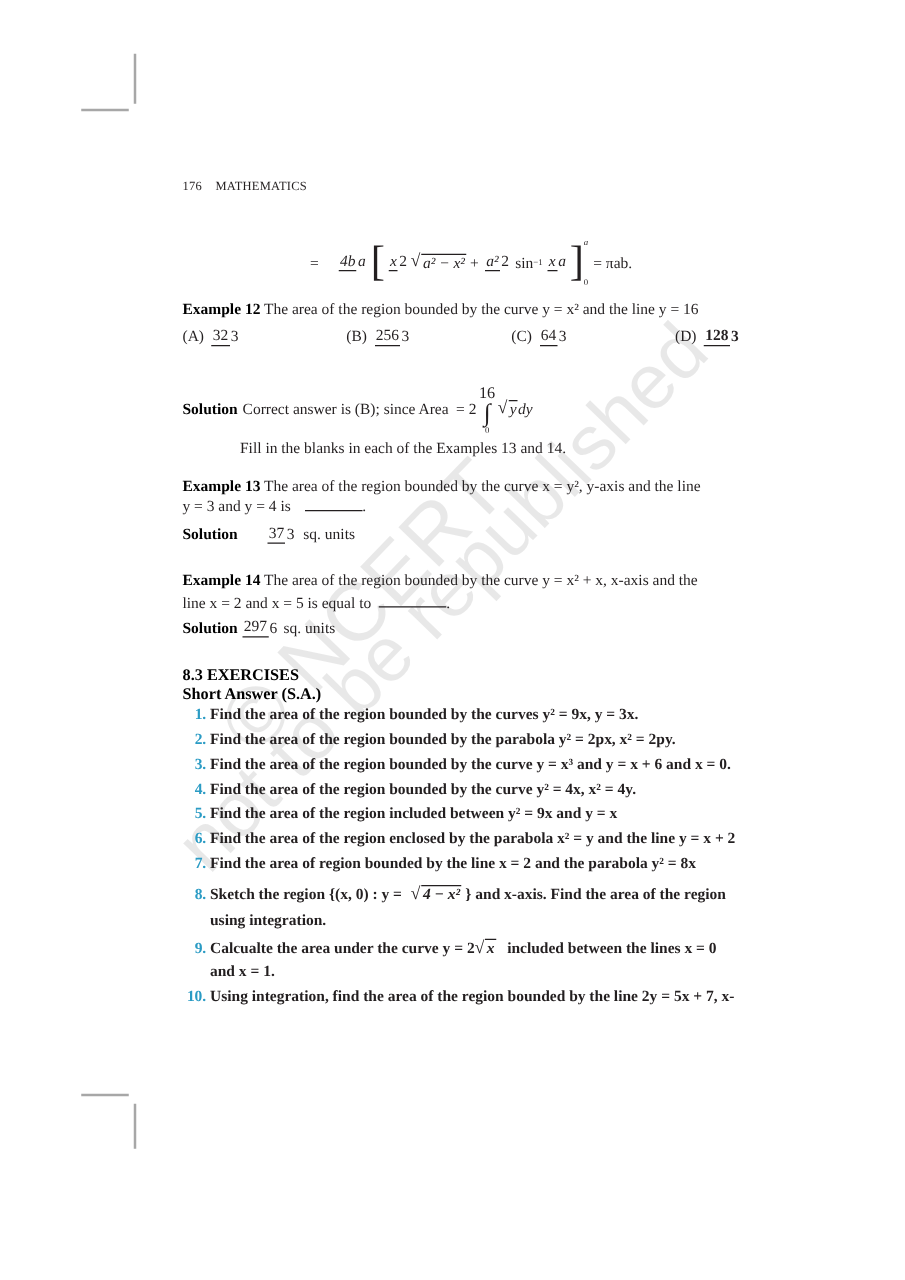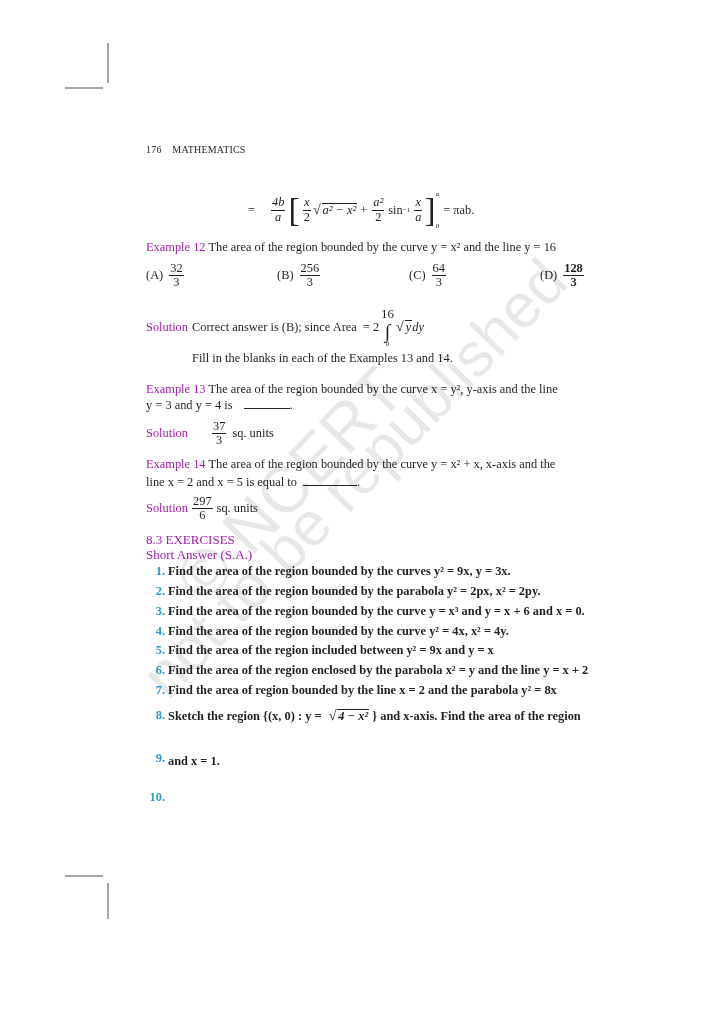--- a/index.html
+++ b/index.html
@@ -1,23 +1,23 @@
 <!DOCTYPE html>
 <html><head>
 <meta charset="utf-8">
 <style>
   html, body { margin:0; padding:0; }
   body { width:724px; height:1024px; background:#ffffff; position:relative; overflow:hidden;
          font-family:"Liberation Serif", serif; color:#231f20; font-size:12.4px; }
   .abs { position:absolute; }
   .crop { background:#a7a7a7; position:absolute; }
-  .accent { color:#a21caf; font-weight:normal; }
+  .accent { color:#000000; font-weight:bold; }
   i, .it { font-style:italic; }
   sup { font-size:7px; vertical-align:5px; line-height:0; }
-  .frac { display:inline-flex; flex-direction:column; align-items:center; vertical-align:middle; line-height:1.05; margin:0 2px; }
+  .frac { display:inline-flex; flex-direction:row; align-items:center; vertical-align:middle; line-height:1.05; margin:0 2px; }
   .frac .num { border-bottom:1px solid #231f20; padding:0 1px; }
   .frac .den { padding:0 1px; }
   .sqrt { display:inline-block; border-top:1px solid #231f20; padding:0 1px; margin-left:1px; line-height:1.1; }
   .rad { font-size:14px; }
   .line { position:absolute; left:146px; white-space:nowrap; }
   .blank { display:inline-block; border-bottom:1px solid #231f20; vertical-align:baseline; height:10px; }
   .ex-item { position:absolute; left:146px; width:454px; }
   .ex-num { position:absolute; left:0; width:19px; text-align:right; color:#2a9bc4; font-weight:bold; }
   .ex-text { margin-left:22px; display:block;font-weight:bold; }
   .watermark { position:absolute; color:rgba(0,0,0,0.09); font-family:"Liberation Sans", sans-serif; white-space:nowrap; transform-origin:left bottom; pointer-events:none; }
@@ -186,22 +186,28 @@
     <span class="ex-text">Find the area of region bounded by the line x = 2 and the parabola y² = 8x</span>
 </div>
 
 <div class="ex-item" style="top:708px;">
   <span class="ex-num">8.</span>
   <span class="ex-text" style="white-space:nowrap;">
     <span>Sketch the region {(x, 0) : y =</span>
     <span class="rad" style="margin-left:4px;">√</span><span class="sqrt it">4 − x²</span>
     <span>} and x-axis. Find the area of the region</span>
   </span>
+  <span class="ex-text" style="margin-top:5px;">using integration.</span>
 </div>
 
 <div class="ex-item" style="top:751px;">
   <span class="ex-num">9.</span>
+  <span class="ex-text" style="white-space:nowrap;">
+    <span>Calcualte the area under the curve y = 2</span><span class="rad">√</span><span class="sqrt it">x</span>
+    <span style="margin-left:6px;">included between the lines x = 0</span>
+  </span>
   <span class="ex-text" style="margin-top:3px;">and x = 1.</span>
 </div>
 
 <div class="ex-item" style="top:790px;">
   <span class="ex-num">10.</span>
+  <span class="ex-text">Using integration, find the area of the region bounded by the line 2y = 5x + 7, x-</span>
 </div>
 
 </body></html>

